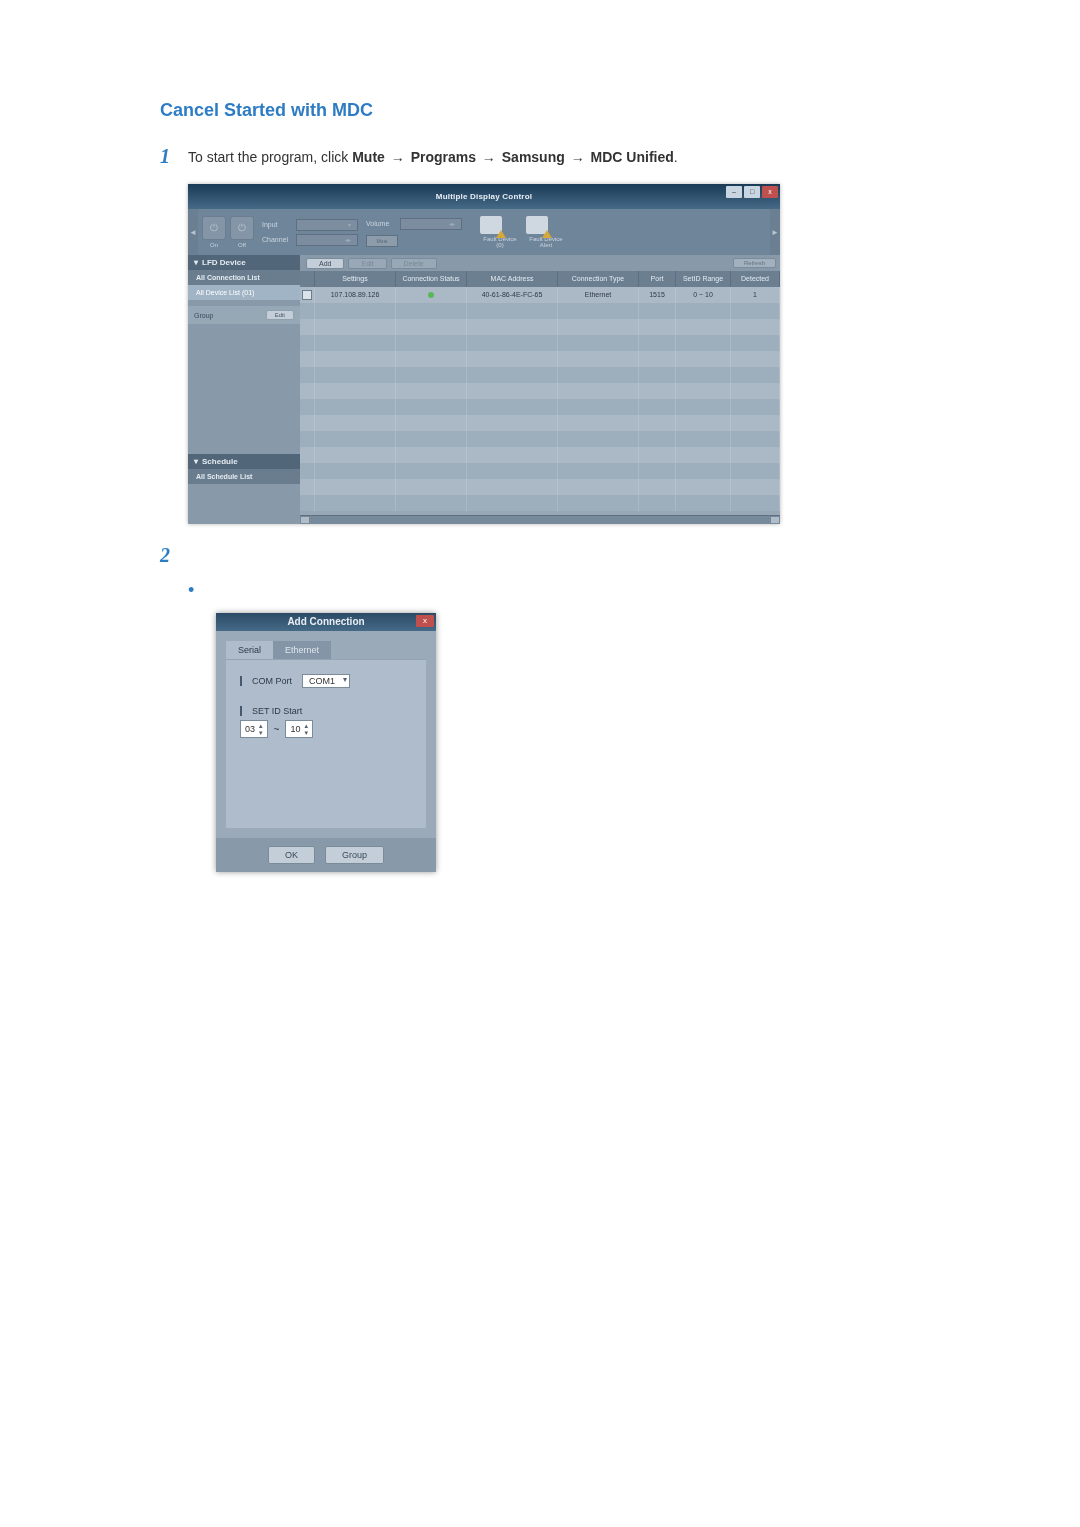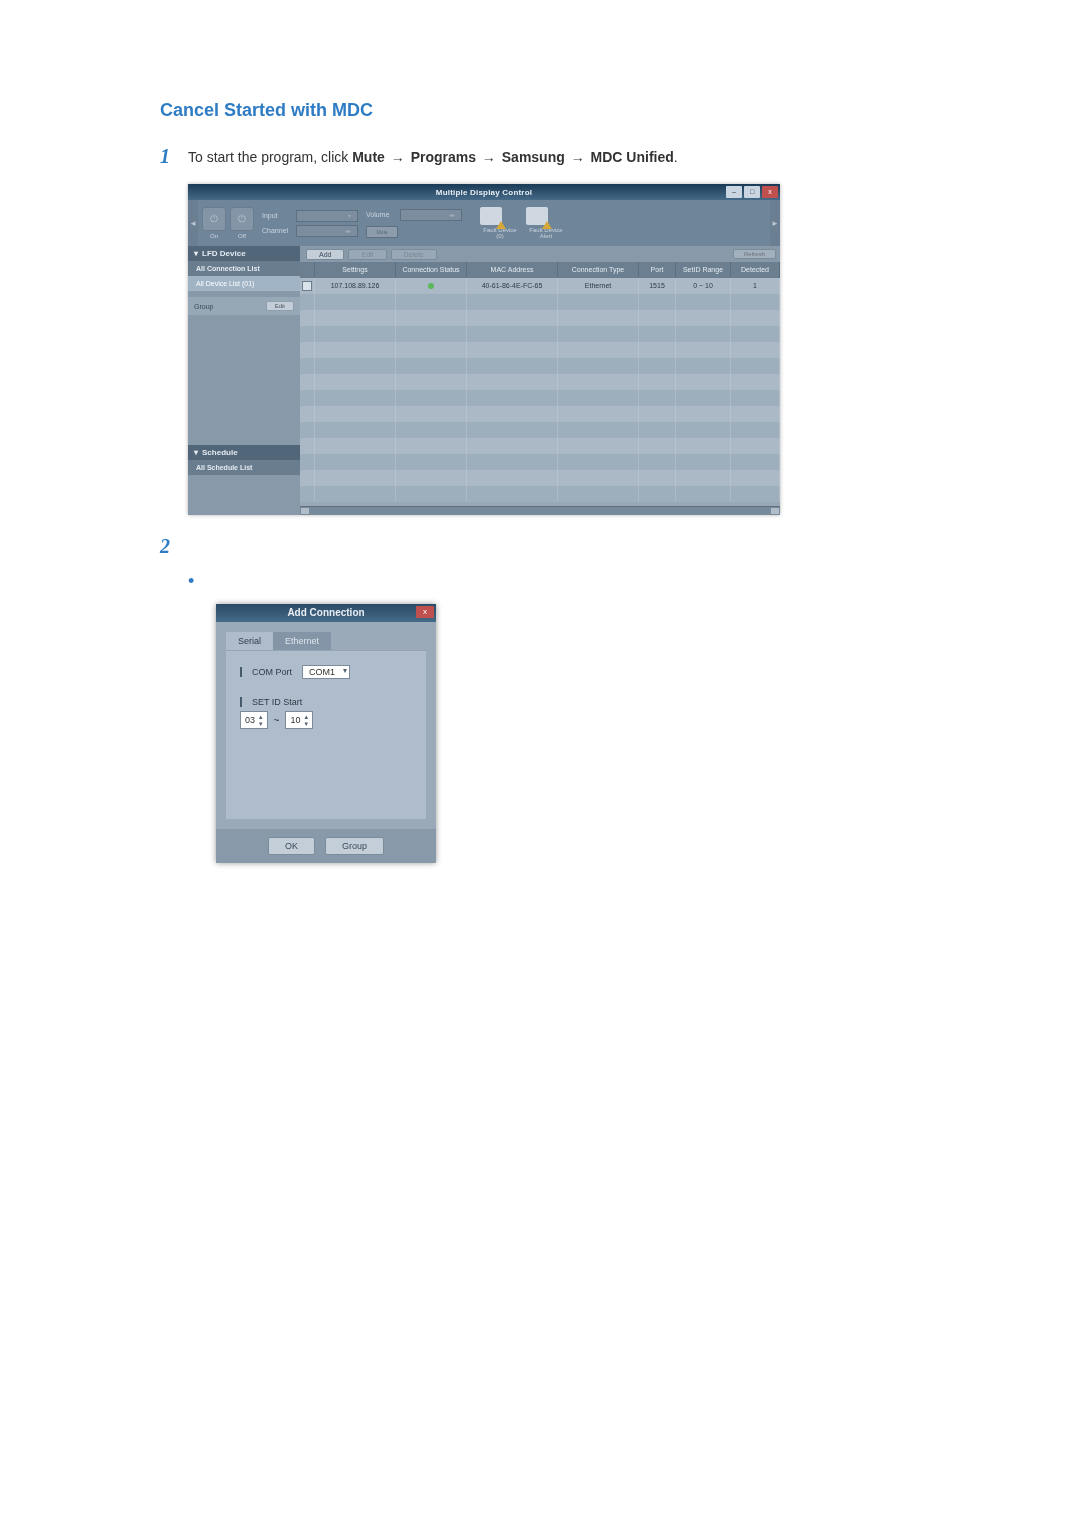--- a/index.html
+++ b/index.html
@@ -53,21 +53,21 @@
       margin-right: 14px;
     }
 
     
     .app-window {
       margin: 8px 0 20px 28px;
       width: 592px;
       box-shadow: 0 0 4px rgba(0,0,0,0.3);
     }
     .win-frame .titlebar {
-      height: 16px;
+      height: 25px;
       background: linear-gradient(#1a3a56,#456a87);
       display: flex;
       justify-content: center;
       position: relative;
       align-items: center;
     }
     .win-title {
       color: #e8eef4;
       font-size: 8px;
       font-weight: bold;

